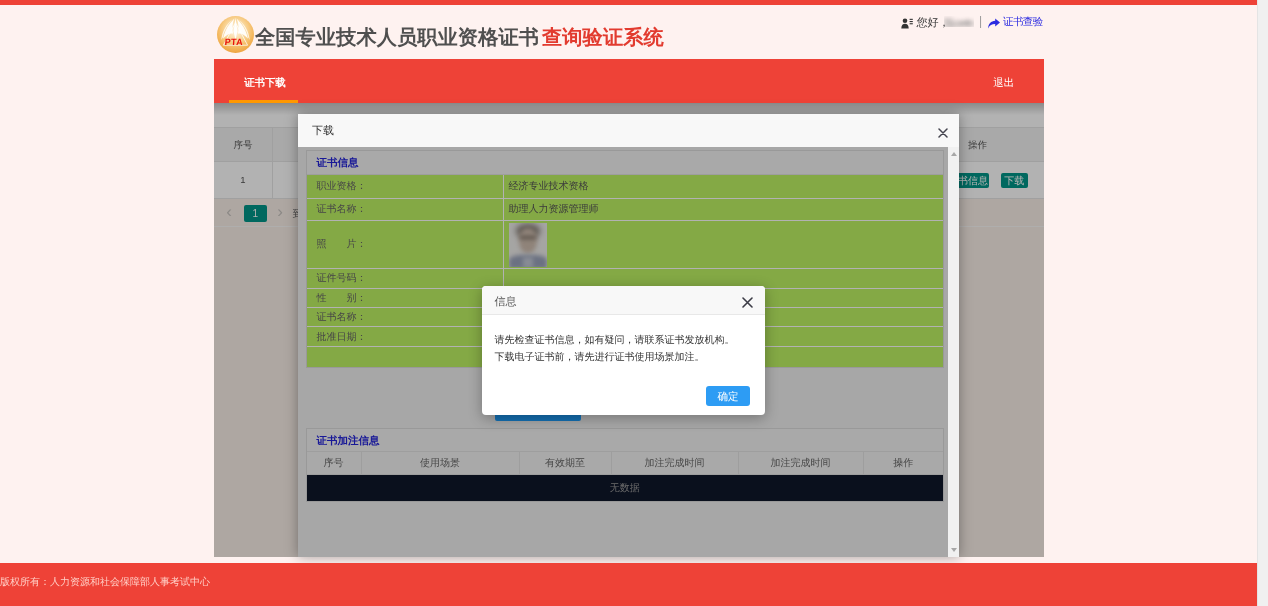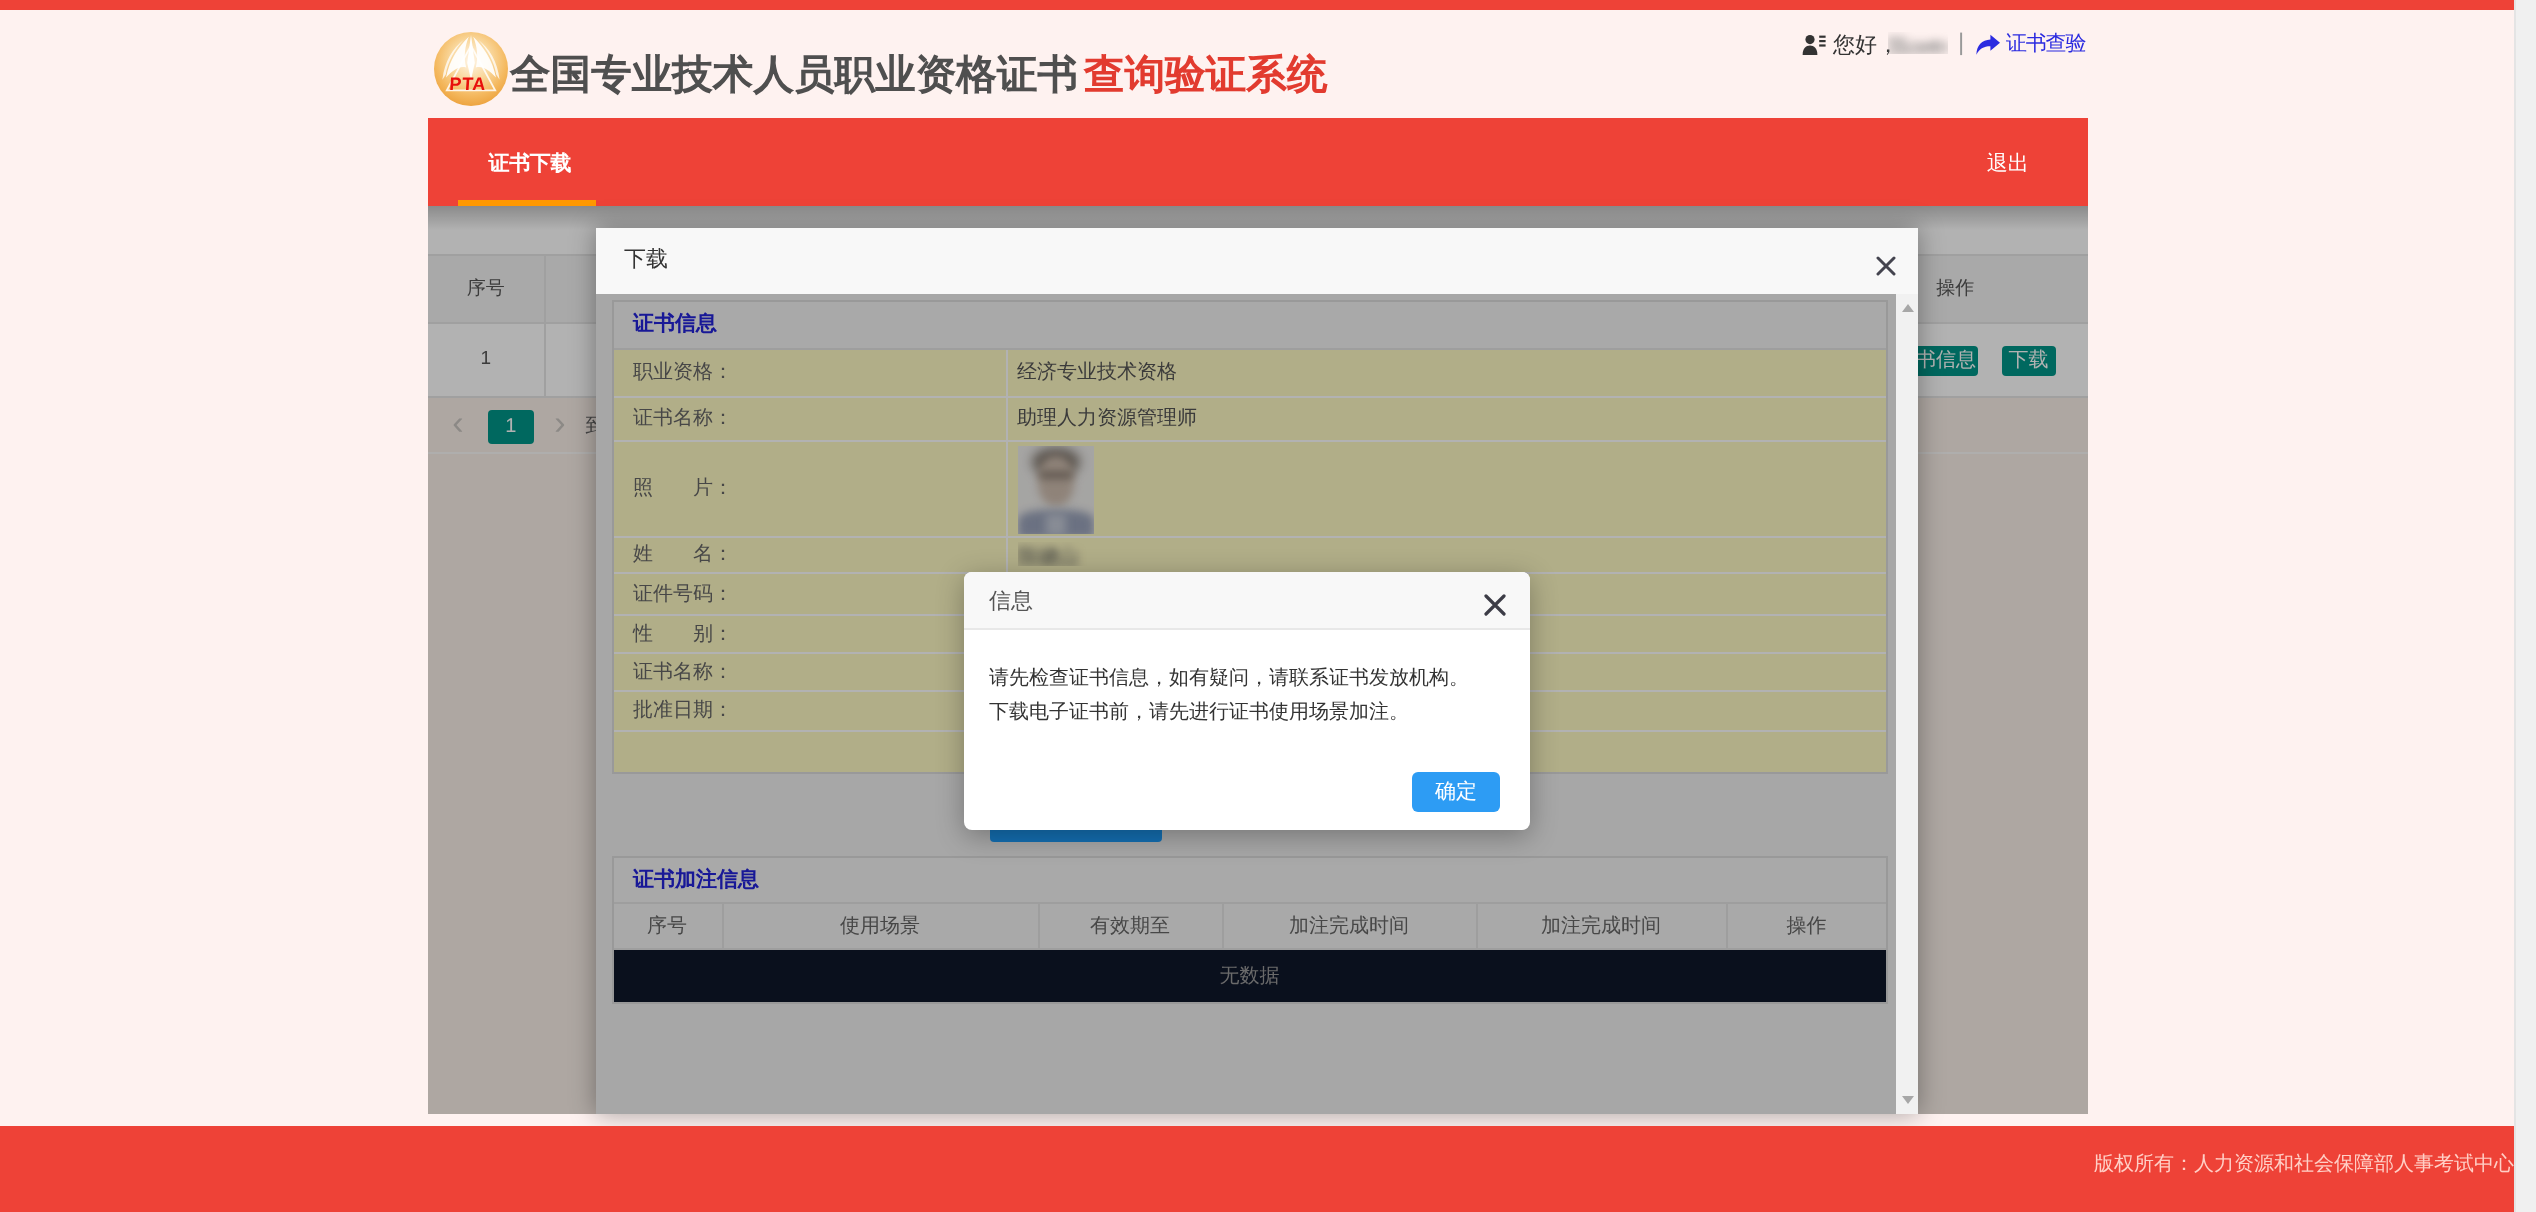--- a/index.html
+++ b/index.html
@@ -97,48 +97,40 @@
     <div class="abs" style="left:14.5px;top:0;height:32.5px;line-height:33px;color:#333;font-size:11px;">下载</div>
     <svg class="abs" style="left:640.5px;top:13.5px;" width="10" height="10" viewBox="0 0 10 10">
         <path d="M1 1 L9 9 M9 1 L1 9" stroke="#44444f" stroke-width="1.5" stroke-linecap="round"></path>
       </svg>
   </div>
 
   <div class="abs" style="left:0;top:32.5px;width:650.5px;height:410.5px;background:#f0f0f0;overflow:hidden;" id="modalbody">
 
     <div class="abs" style="left:8px;top:3px;width:638.5px;border:1px solid #dcdcdc;box-sizing:border-box;">
       <div style="height:23.5px;line-height:23.5px;background:#f3f3f3;color:#2323d8;font-weight:bold;font-size:10.5px;padding-left:10px;border-bottom:1px solid #e2e2e2;">证书信息</div>
-      <table style="width:100%;border-collapse:collapse;font-size:10px;color:#666;background:#fef9c3;">
+      <table style="width:100%;border-collapse:collapse;font-size:10px;color:#666;background:#bef264;">
         <tbody>
             <tr style="height:23px;">
               <td style="width:185px;padding-left:10px;border-bottom:1px solid #ffffff;border-right:1px solid #ffffff;">职业资格：</td>
               <td style="padding-left:5px;border-bottom:1px solid #ffffff;color:#555;">经济专业技术资格</td>
             </tr>
         <tr style="height:22px;">
               <td style="padding-left:10px;border-bottom:1px solid #ffffff;border-right:1px solid #ffffff;">证书名称：</td>
               <td style="padding-left:5px;border-bottom:1px solid #ffffff;color:#555;">助理人力资源管理师</td>
             </tr>
         <tr style="height:45px;">
               <td style="padding-left:10px;border-bottom:1px solid #ffffff;border-right:1px solid #ffffff;">照　　片：</td>
               <td style="padding-left:5px;border-bottom:1px solid #ffffff;">
                 <div id="photo" style="display:block;width:38px;height:44px;position:relative;overflow:hidden;background:#edecea;margin:1px 0 0 0;">
   <div style="position:absolute;left:7px;top:1px;width:24px;height:14px;border-radius:50%;background:#7d746b;filter:blur(3px);"></div>
   <div style="position:absolute;left:10px;top:5px;width:18px;height:25px;border-radius:45%;background:#cdbcae;filter:blur(2px);"></div>
   <div style="position:absolute;left:11px;top:13px;width:16px;height:3px;background:#7a6f64;filter:blur(2px);"></div>
   <div style="position:absolute;left:0px;top:32px;width:38px;height:14px;border-radius:35% 35% 0 0;background:#9aa3ba;filter:blur(2px);"></div>
   <div style="position:absolute;left:14px;top:34px;width:10px;height:11px;background:#c3c9d6;filter:blur(2px);"></div>
 </div>
-              </td>
-            </tr>
-        <tr style="height:18.8px;">
-              <td style="padding-left:10px;border-bottom:1px solid #ffffff;border-right:1px solid #ffffff;">姓　　名：</td>
-              <td style="padding-left:5px;border-bottom:1px solid #ffffff;">
-                <div id="nameblur" style="width:37px;height:12px;overflow:hidden;">
-                  <div style="color:#5a5a5a;font-size:11px;filter:blur(2px);letter-spacing:-1px;">陈健山弘</div>
-                </div>
               </td>
             </tr>
         <tr style="height:20.5px;">
               <td style="padding-left:10px;border-bottom:1px solid #ffffff;border-right:1px solid #ffffff;">证件号码：</td>
               <td style="padding-left:5px;border-bottom:1px solid #ffffff;"></td>
             </tr>
         <tr style="height:18.9px;">
               <td style="padding-left:10px;border-bottom:1px solid #ffffff;border-right:1px solid #ffffff;">性　　别：</td>
               <td style="padding-left:5px;border-bottom:1px solid #ffffff;"></td>
             </tr>
@@ -193,14 +185,14 @@
     <div class="abs" style="left:12.5px;top:0;height:29px;line-height:30px;color:#555;font-size:11px;">信息</div>
     <svg class="abs" style="right:12.5px;top:11px;" width="11" height="11" viewBox="0 0 11 11">
         <path d="M1 1 L10 10 M10 1 L1 10" stroke="#3c3c46" stroke-width="1.6" stroke-linecap="round"></path>
       </svg>
   </div>
   <div class="abs" style="left:12.5px;top:46px;color:#333;font-size:10px;line-height:16.5px;">请先检查证书信息，如有疑问，请联系证书发放机构。<br>下载电子证书前，请先进行证书使用场景加注。</div>
   <div class="abs" style="left:224.3px;top:99.5px;width:43.5px;height:20.5px;line-height:21px;background:#2d9cf4;color:#fff;font-size:10.5px;text-align:center;border-radius:3px;">确定</div>
 </div>
 
 <div class="abs" style="left:0;top:562.5px;width:1257px;height:43.5px;background:#ee4237;">
-  <div style="text-align:right;margin-top:12px;color:#ffcfc6;font-size:10px;">版权所有：人力资源和社会保障部人事考试中心</div>
+  <div style="text-align:left;margin-top:12px;color:#ffcfc6;font-size:10px;">版权所有：人力资源和社会保障部人事考试中心</div>
 </div>
 
 </body></html>

